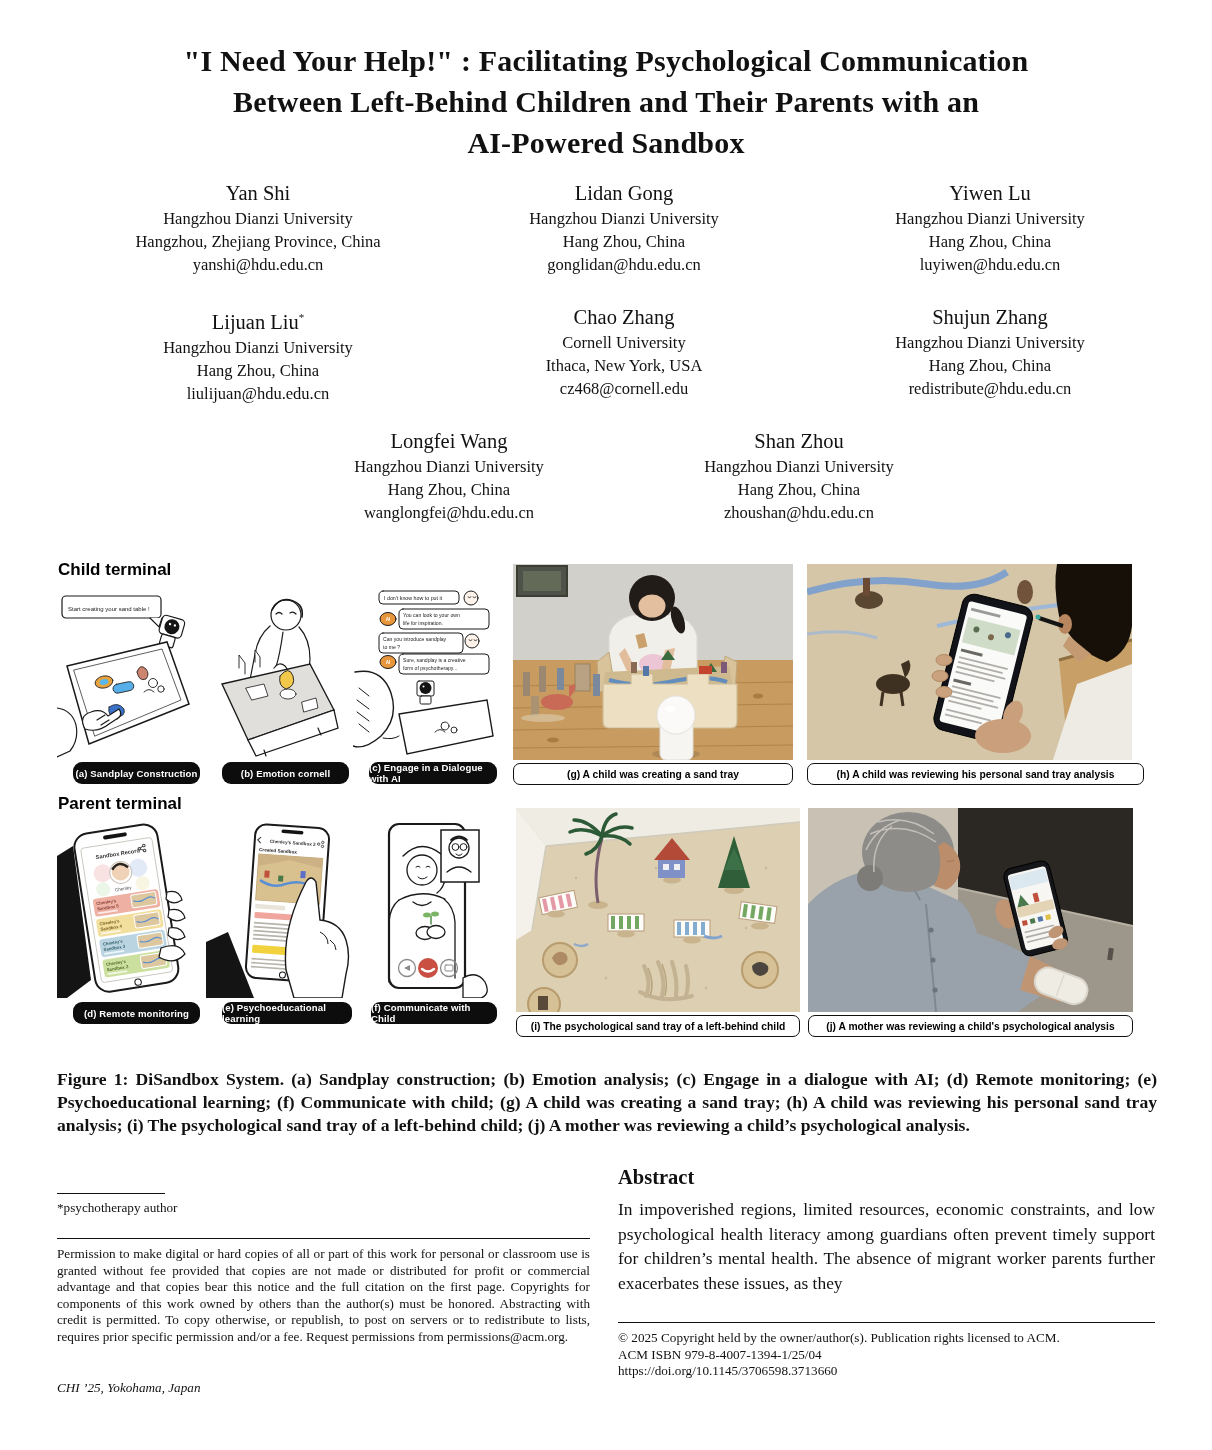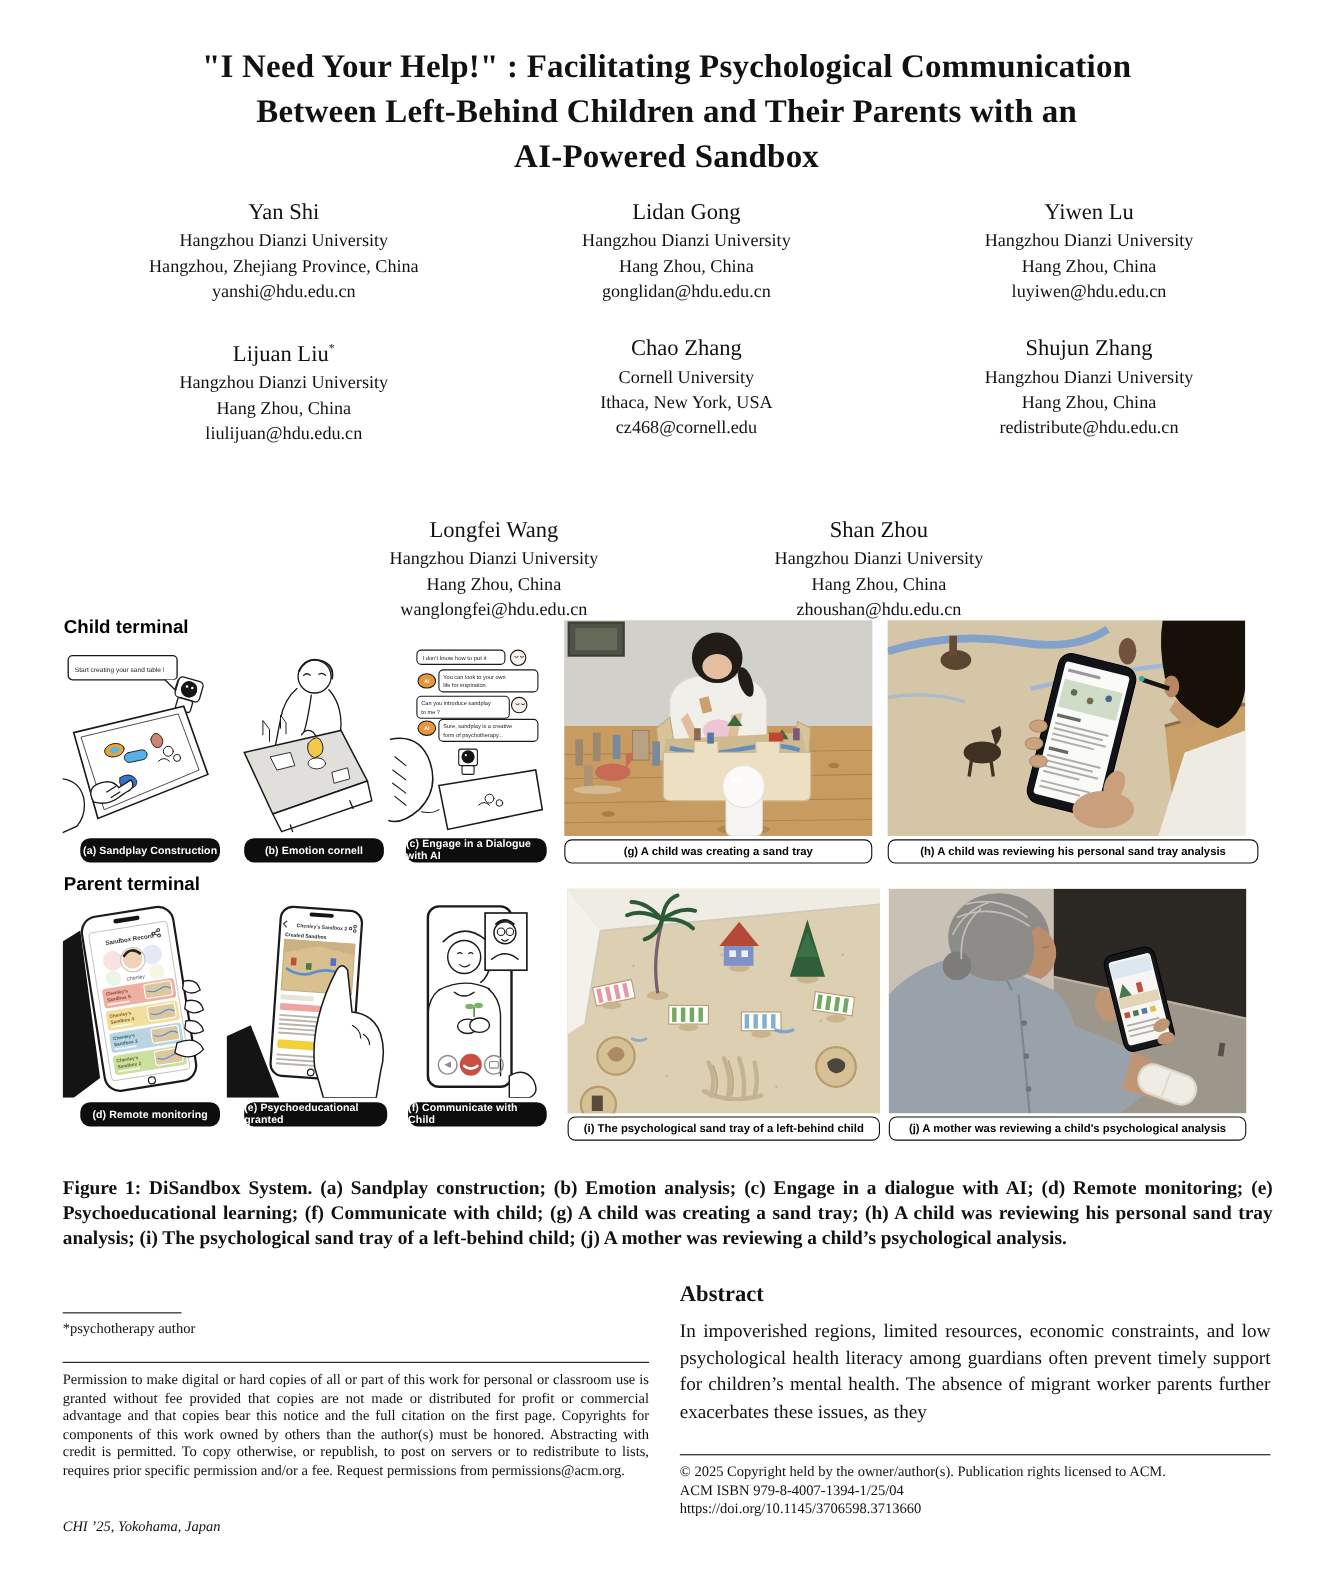--- a/index.html
+++ b/index.html
@@ -2,21 +2,21 @@
 <html><head>
 <meta charset="utf-8">
 <style>
   html,body{margin:0;padding:0;background:#ffffff;}
   .page{position:relative;width:1212px;height:1450px;background:#fff;color:#111;
         font-family:"Liberation Serif",serif;overflow:hidden;}
   .abs{position:absolute;}
   .title{left:0;top:40px;width:1212px;text-align:center;font-weight:bold;
          font-size:30px;line-height:41px;letter-spacing:.2px;}
   .authors-row{left:75px;width:1098px;display:flex;}
-  .authors-row.centered{justify-content:center;gap:0;margin-top:41px;}
+  .authors-row.centered{justify-content:center;gap:0;}
   .author{flex:0 0 366px;text-align:center;}
   .author.narrow{flex:0 0 350px;}
   .author-name{font-size:20.5px;line-height:27px;}
   .author-line{font-size:16.5px;line-height:23px;}
   sup{font-size:11px;}
   .fig{left:57px;top:558px;width:1100px;height:500px;}
   .term-head{font-family:"Liberation Sans",sans-serif;font-weight:bold;font-size:17px;color:#000;}
   .pill{margin-top:4px;height:22px;background:#0d0d0d;color:#fff;border-radius:9px;
         font-family:"Liberation Sans",sans-serif;font-weight:bold;font-size:9.6px;
         display:flex;align-items:center;justify-content:center;letter-spacing:.1px;margin-left:16px;}
@@ -414,21 +414,21 @@
           <g fill="#b8b4ac">
               <rect x="49" y="140" width="60" height="1.7"></rect>
               <rect x="49" y="144" width="54" height="1.7"></rect>
               <rect x="49" y="148" width="58" height="1.7"></rect>
             </g>
           <circle cx="81" cy="155" r="3" fill="#fff" stroke="#1a1a1a"></circle>
         </g>
         <path d="M100,62 q5,-8 10,0 l4,38 q20,2 26,20 q5,16 0,34 l-4,24 l-48,0 l-8,-28 q-4,-42 20,-88 Z" fill="#fff" stroke="#1a1a1a" stroke-width="1.4" stroke-linecap="round"></path>
         <path d="M114,112 q8,4 8,12 M124,120 q6,4 6,10" stroke="#1a1a1a" stroke-width="1" fill="none"></path>
       </svg>
-      <div class="pill">(e) Psychoeducational granted</div>
+      <div class="pill">(e) Psychoeducational learning</div>
     </div>
 
     <div class="abs sketch" style="left:298px;top:262px;width:142px;">
       <svg width="142" height="178" viewBox="0 0 142 178">
         <g stroke="#1a1a1a" stroke-width="1.3" fill="none" stroke-linecap="round">
           <rect x="34" y="4" width="76" height="164" rx="10" fill="#fff" stroke-width="2.2"></rect>
           <path d="M48,36 q18,-18 38,-2 q7,9 5,22 q-2,12 -9,17" stroke-width="1.4"></path>
           <circle cx="67" cy="50" r="15" fill="#fff"></circle>
           <path d="M61,47 q2,-2 4,0 M71,47 q2,-2 4,0" stroke-width="1"></path>
           <path d="M63,57 q4,4 9,0" stroke-width="1"></path>

